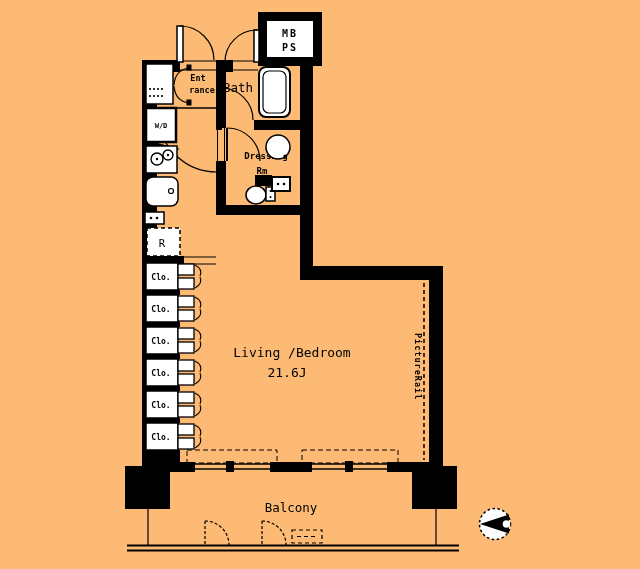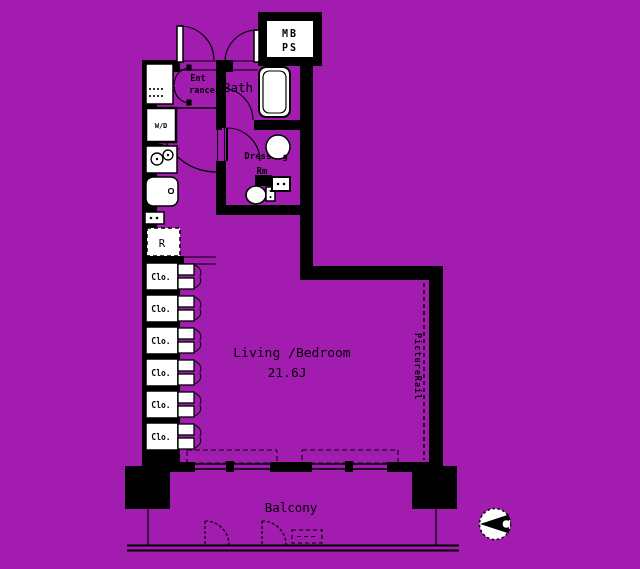--- a/index.html
+++ b/index.html
@@ -1,16 +1,16 @@
 <!DOCTYPE html>
 <html><head>
 <meta charset="utf-8">
 <style>
   html,body{margin:0;padding:0;background:#ffffff;}
-  .stage{position:relative;width:640px;height:569px;background:#a21caf;overflow:hidden;
+  .stage{position:relative;width:640px;height:569px;background:#fdba74;overflow:hidden;
          font-family:"DejaVu Sans Mono", monospace;}
   svg text{fill:#000;font-family:"DejaVu Sans Mono", monospace;}
 </style>
 </head>
 <body>
 
 <div class="stage">
 <svg width="640" height="569" viewBox="0 0 640 569">
 
   <g fill="#000" stroke="none">

